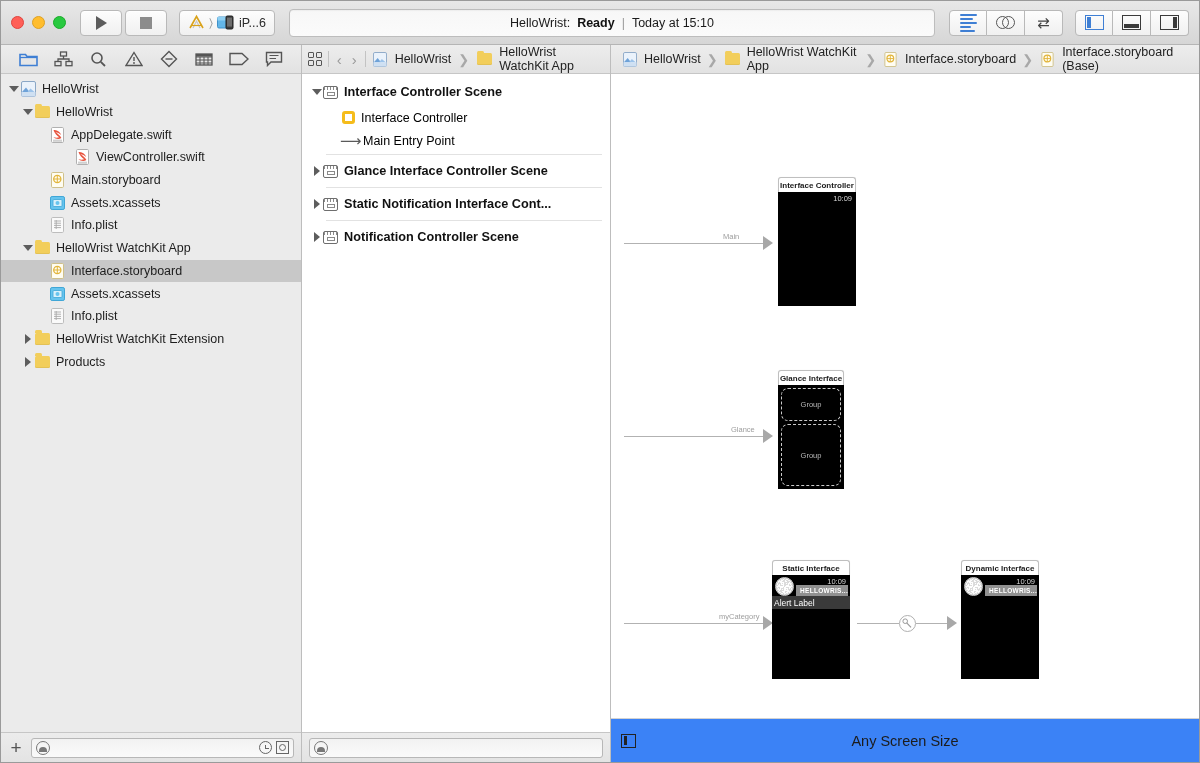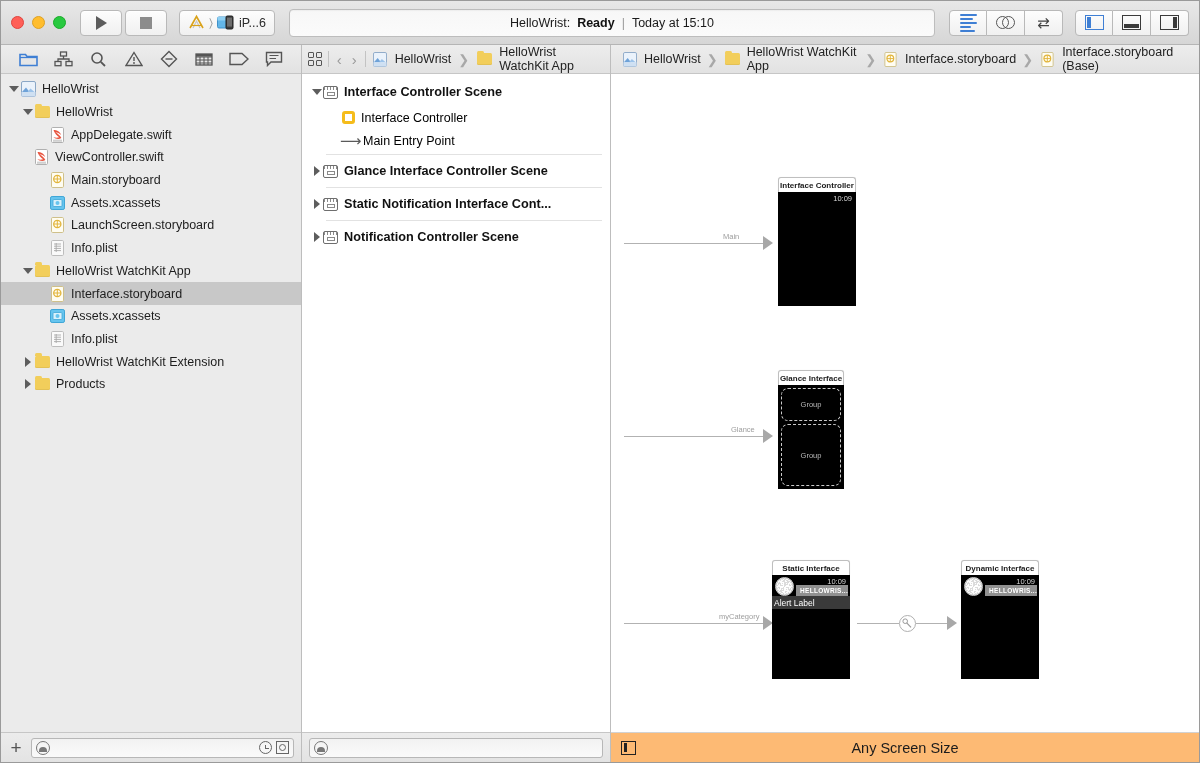--- a/index.html
+++ b/index.html
@@ -223,22 +223,22 @@
   .canvas-pane{flex:1;display:flex;flex-direction:column;min-width:0;background:#fff;}
   .canvas-crumb{
     height:29px;min-height:29px;
     background: linear-gradient(to bottom,#ededed,#e2e2e2);
     border-bottom:1px solid #c6c6c6;
     display:flex;align-items:center;padding:0 10px;gap:5px;
     font-size:12.5px;color:#222;
   }
   .canvas{flex:1;position:relative;background:#fff;overflow:hidden;}
   .canvas-bottom{
-    height:30px;min-height:30px;
-    background:#fdba74;
+    height:44px;min-height:30px;
+    background:#3b82f6;
     border-top:1px solid #d2d2d2;
     display:flex;align-items:center;padding:12px 10px;position:relative;
   }
   .canvas-bottom .lbl{
     position:absolute;left:0;right:0;text-align:center;
     font-size:14.5px;color:#1c1c1c;
   }
   .minipane{width:15px;height:14px;border:1.8px solid #222;position:relative;}
   .minipane i{position:absolute;left:1.5px;top:1.5px;bottom:1.5px;width:3.5px;background:#222;}
 
@@ -468,21 +468,21 @@
           <span class="fico">
             <svg width="13" height="16" viewBox="0 0 13 16">
               <rect x="0.5" y="0.5" width="12" height="15" rx="1.2" fill="#fff" stroke="#b0b0b0"></rect>
               <path d="M2.5 3.2 C6 2.5 9 5 10.2 8 C8.5 6.6 6.5 5.4 4.3 5 C6.6 6.6 9.3 8.6 10.4 11 C8 12.6 4.6 12 2.4 10.3 C4.6 11 6.8 10.9 8.2 10.3 C6 9 3.8 6.2 2.5 3.2Z" fill="#e8543f"></path>
               <rect x="2" y="12.6" width="9" height="2.2" fill="#d0d0d0"></rect>
             </svg>
           </span>
           <span class="rlabel">AppDelegate.swift</span>
         </div>
 
-        <div class="row" style="padding-left:32px">
+        <div class="row" style="padding-left:73px">
           <span class="fico">
             <svg width="13" height="16" viewBox="0 0 13 16">
               <rect x="0.5" y="0.5" width="12" height="15" rx="1.2" fill="#fff" stroke="#b0b0b0"></rect>
               <path d="M2.5 3.2 C6 2.5 9 5 10.2 8 C8.5 6.6 6.5 5.4 4.3 5 C6.6 6.6 9.3 8.6 10.4 11 C8 12.6 4.6 12 2.4 10.3 C4.6 11 6.8 10.9 8.2 10.3 C6 9 3.8 6.2 2.5 3.2Z" fill="#e8543f"></path>
               <rect x="2" y="12.6" width="9" height="2.2" fill="#d0d0d0"></rect>
             </svg>
           </span>
           <span class="rlabel">ViewController.swift</span>
         </div>
 
@@ -501,30 +501,20 @@
           <span class="fico">
             <svg width="15" height="14" viewBox="0 0 15 14">
               <rect x="0.5" y="0.5" width="14" height="13" rx="1.6" fill="#66c4ee" stroke="#3fa6d6"></rect>
               <rect x="3" y="3.5" width="9" height="7" rx="1" fill="#d9f1fb" stroke="#3fa6d6" stroke-width=".8"></rect>
               <circle cx="7.5" cy="7" r="2" fill="#66c4ee"></circle>
             </svg>
           </span>
           <span class="rlabel">Assets.xcassets</span>
         </div>
 
-        <div class="row" style="padding-left:48px">
-          <span class="fico">
-            <svg width="13" height="16" viewBox="0 0 13 16">
-              <rect x="0.5" y="0.5" width="12" height="15" rx="1.2" fill="#fffdf2" stroke="#cfc08a"></rect>
-              <circle cx="6.3" cy="7" r="3.6" fill="none" stroke="#e2b53c" stroke-width="1.3"></circle>
-              <path d="M6.3 3.4 V10.6 M2.7 7 H9.9" stroke="#e2b53c" stroke-width="1"></path>
-            </svg>
-          </span>
-          <span class="rlabel">LaunchScreen.storyboard</span>
-        </div>
 
         <div class="row" style="padding-left:48px">
           <span class="fico">
             <svg width="13" height="16" viewBox="0 0 13 16">
               <rect x="0.5" y="0.5" width="12" height="15" rx="1.2" fill="#fafafa" stroke="#bdbdbd"></rect>
               <path d="M3 4 H10 M3 6.2 H10 M3 8.4 H10 M3 10.6 H10" stroke="#a9a9a9" stroke-width=".9"></path>
               <path d="M5.2 3 V12" stroke="#a9a9a9" stroke-width=".9"></path>
             </svg>
           </span>
           <span class="rlabel">Info.plist</span>

